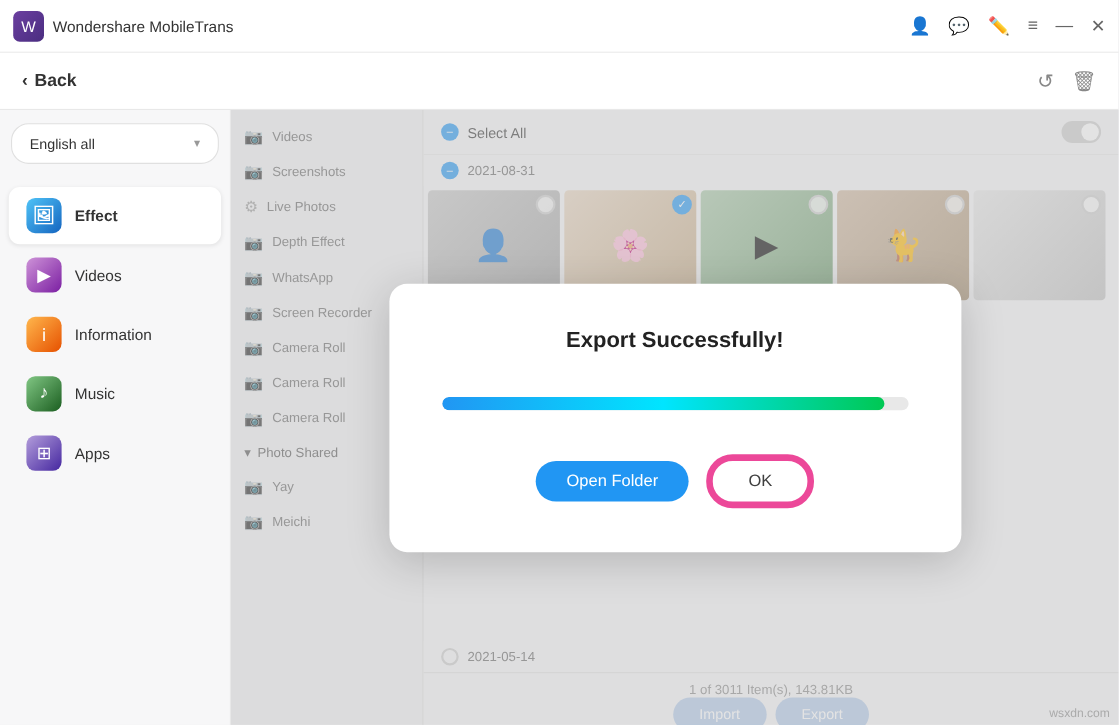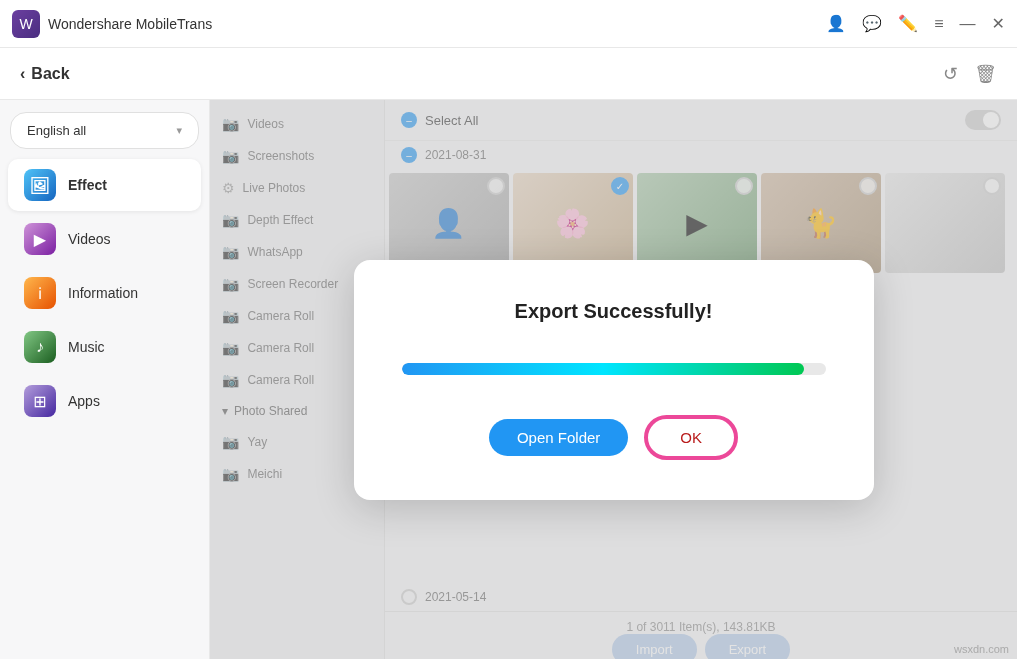--- a/index.html
+++ b/index.html
@@ -96,21 +96,21 @@
       background: #f7f7f8;
       border-right: 1px solid #e8e8e8;
       padding: 12px 0;
       flex-shrink: 0;
     }
     .dropdown-selector {
       display: flex;
       align-items: center;
       justify-content: space-between;
       padding: 10px 16px;
-      margin: 0 10px 10px;
+      margin: 0 10px 21px;
       background: white;
       border: 1px solid #e0e0e0;
       border-radius: 16px;
       cursor: pointer;
       font-size: 13px;
       color: #333;
     }
     .dropdown-selector .arrow { color: #999; font-size: 11px; }
 
     .sidebar-item {
@@ -396,23 +396,23 @@
       border: none;
       border-radius: 24px;
       color: white;
       font-size: 15px;
       font-weight: 500;
       cursor: pointer;
     }
     .btn-ok {
       padding: 10px 32px;
       background: white;
-      border: 4px solid #ec4899;
+      border: 6px solid #ec4899;
       border-radius: 24px;
-      color: #b91c1c;
+      color: #404040;
       font-size: 15px;
       font-weight: 500;
       cursor: pointer;
     }
 
     
     .watermark {
       position: fixed;
       bottom: 4px;
       right: 8px;

